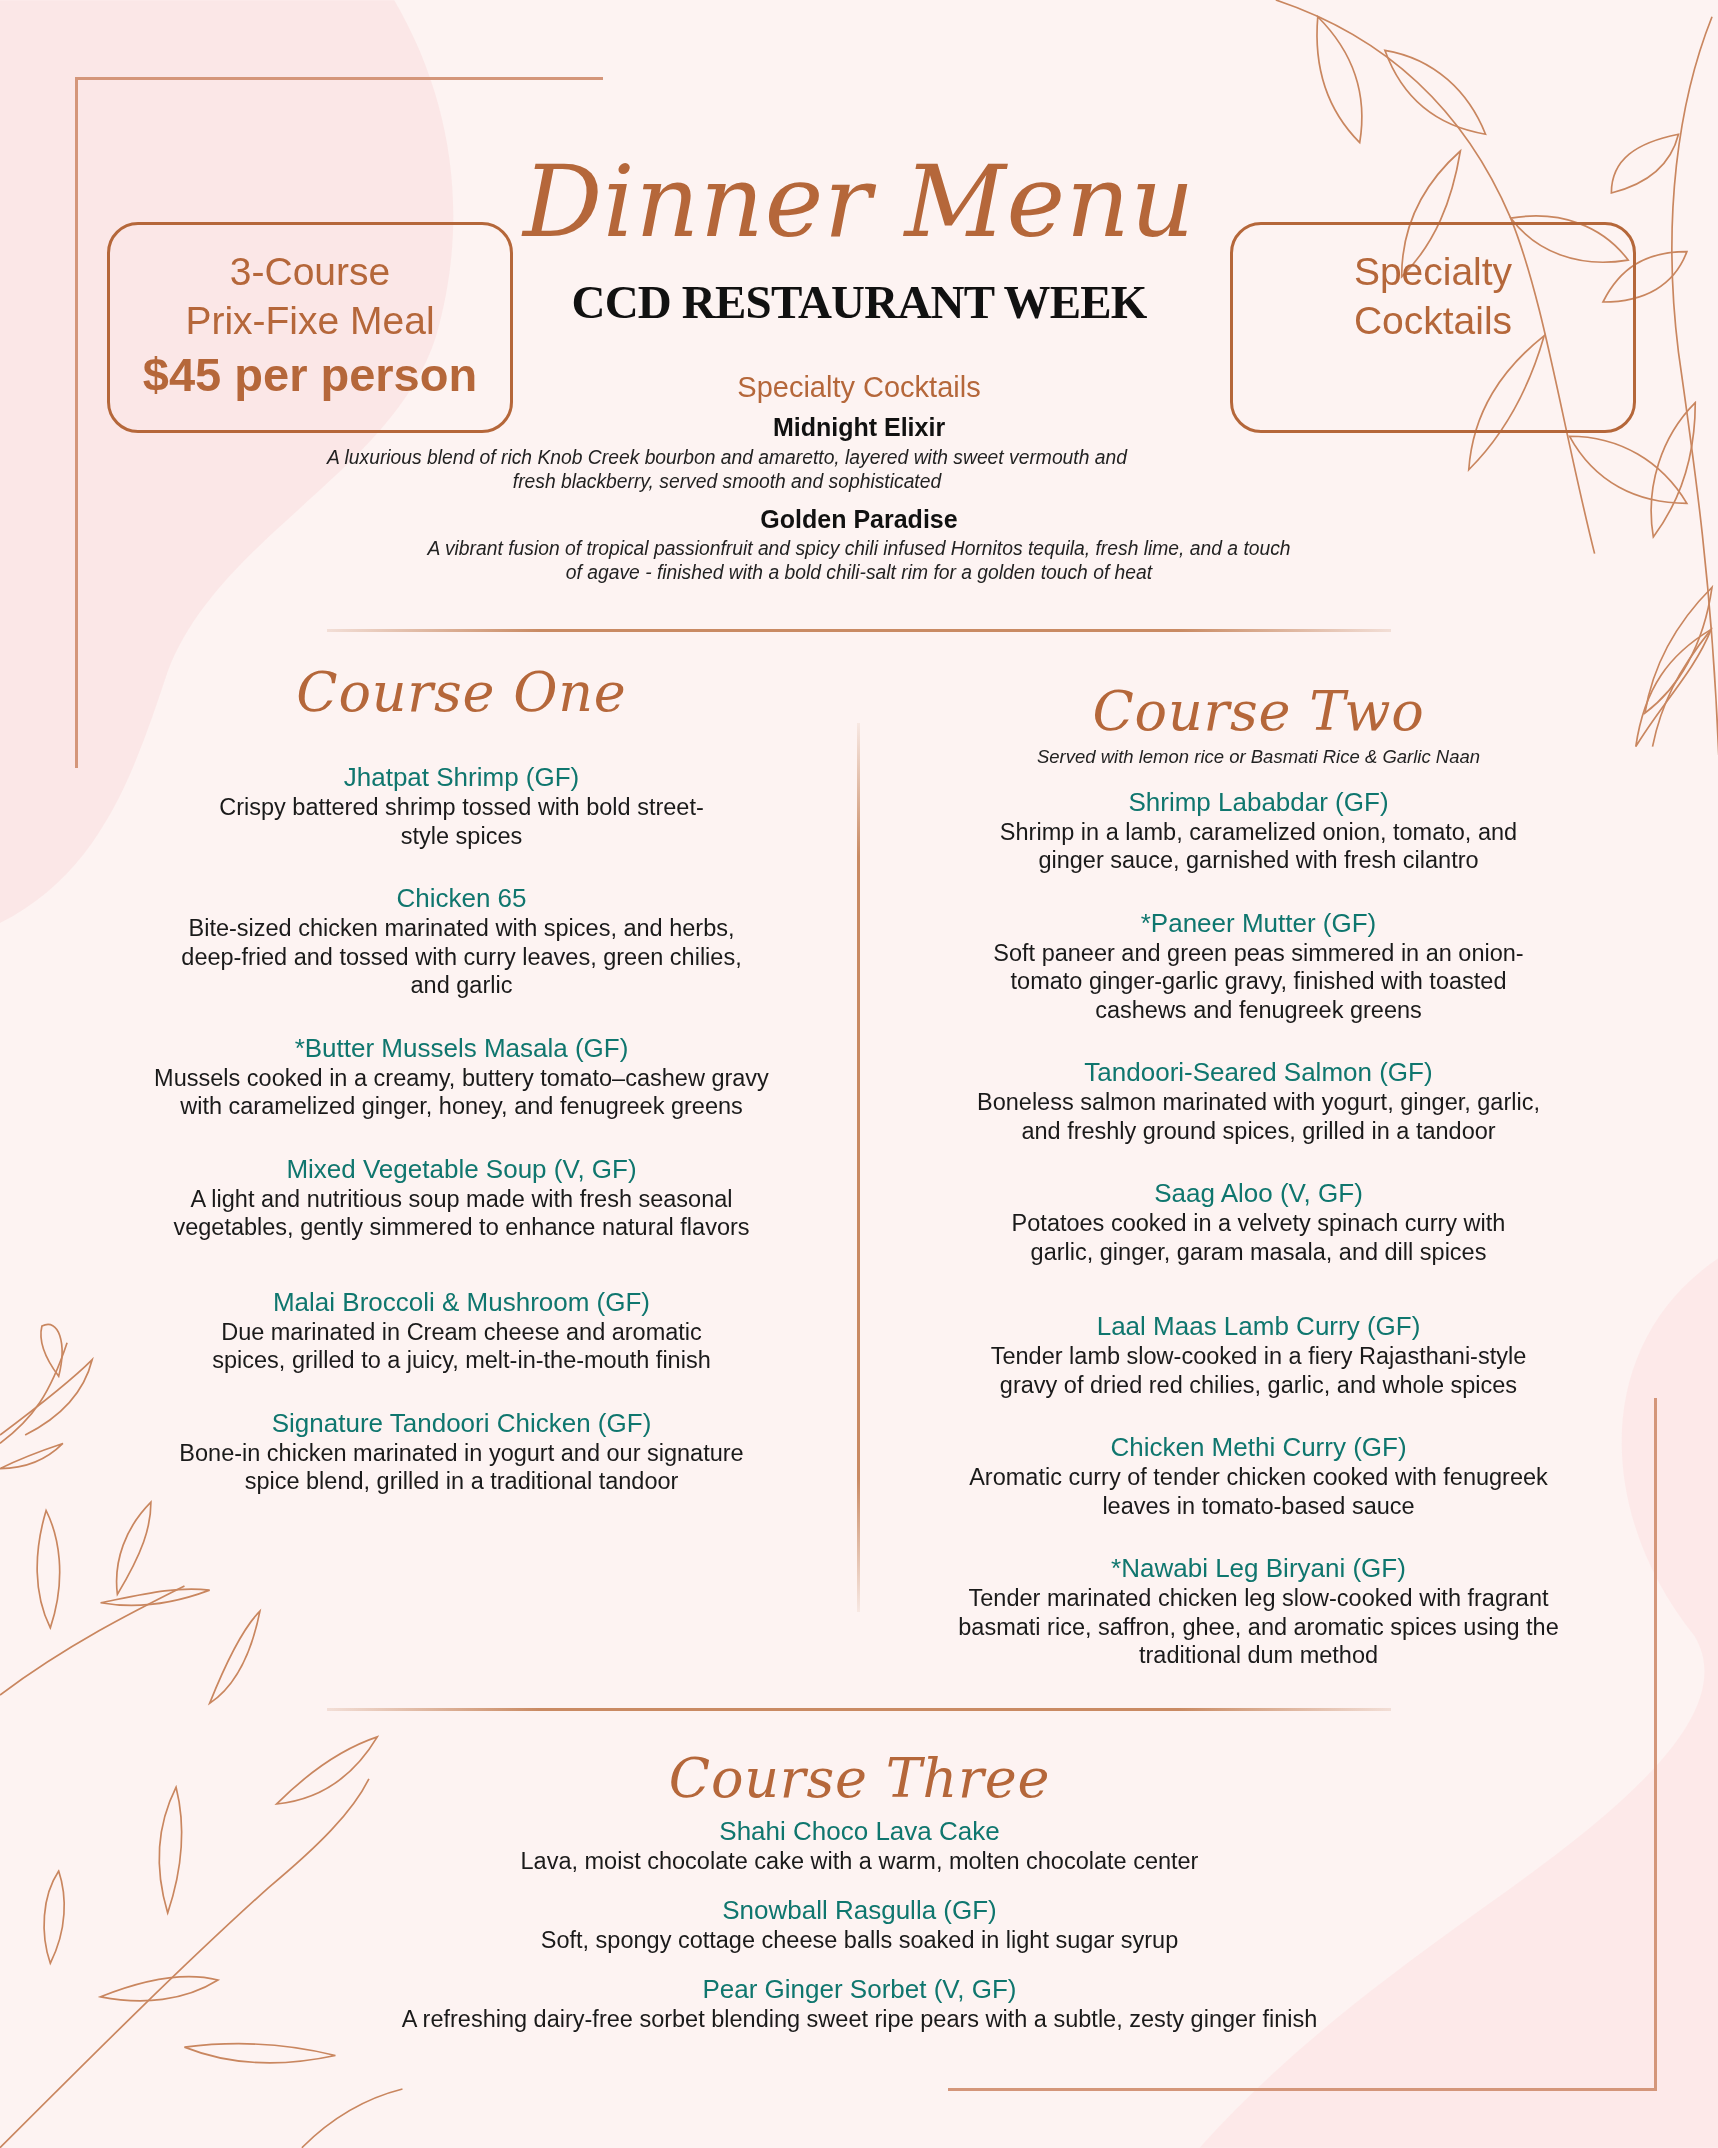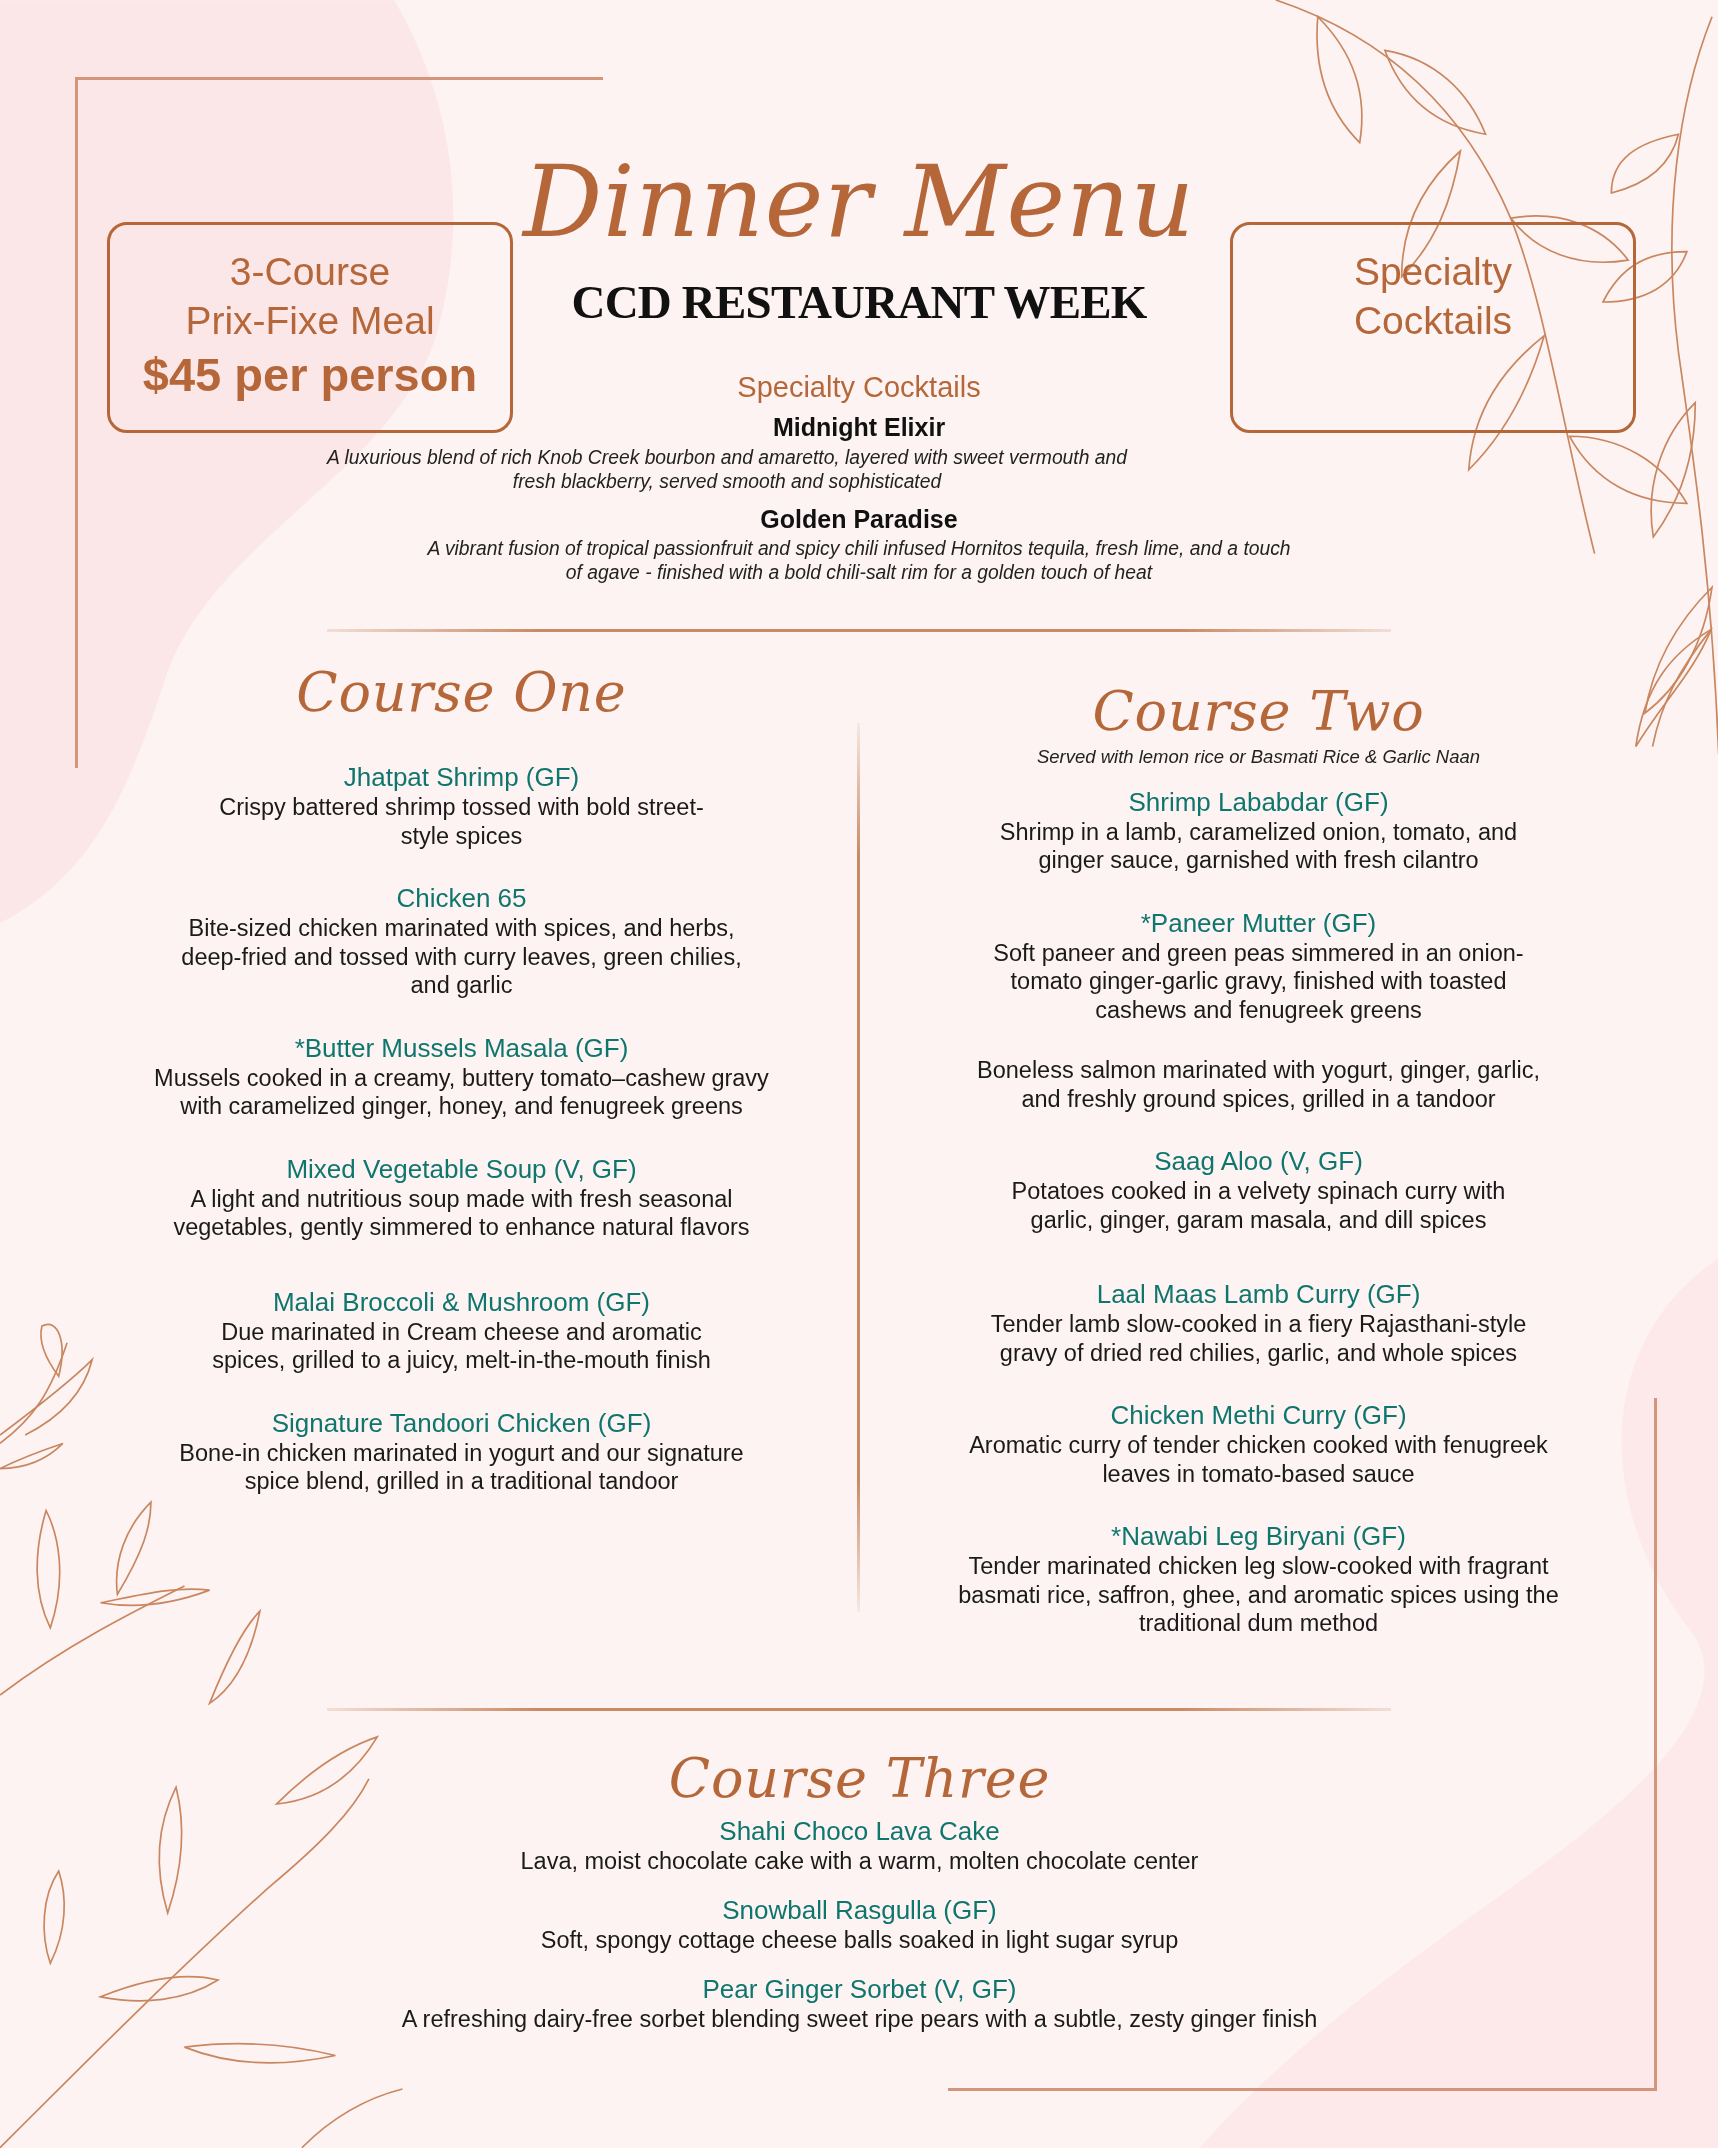--- a/index.html
+++ b/index.html
@@ -35,21 +35,21 @@
     font-family: Liberation Serif, serif;
     font-weight: bold;
     font-size: 47px;
     line-height: 54px;
     color: #111;
     letter-spacing: -0.8px;
   }
   .price-box {
     position: absolute;
     border: 3.4px solid #b5673a;
-    border-radius: 20px;
+    border-radius: 31px;
     color: #b5673a;
     text-align: center;
     font-family: "Liberation Sans", sans-serif;
   }
   .price-box .line { display: block; font-size: 39px; line-height: 49px; }
   .price-box .price { display: block; font-size: 47px; line-height: 59px; font-weight: bold; }
 
   .cocktail-heading {
     left: 0; width: 1718px; top: 369px;
     font-family: "Liberation Sans", sans-serif;
@@ -224,20 +224,21 @@
   </div>
 
   <div class="dish" style="margin-bottom:32px;">
     <span class="dish-name">*Paneer Mutter (GF)</span>
     <span class="dish-desc">Soft paneer and green peas simmered in an onion-</span>
     <span class="dish-desc">tomato ginger-garlic gravy, finished with toasted</span>
     <span class="dish-desc">cashews and fenugreek greens</span>
   </div>
 
   <div class="dish" style="margin-bottom:32px;">
+    <span class="dish-name">Tandoori-Seared Salmon (GF)</span>
     <span class="dish-desc">Boneless salmon marinated with yogurt, ginger, garlic,</span>
     <span class="dish-desc">and freshly ground spices, grilled in a tandoor</span>
   </div>
 
   <div class="dish" style="margin-bottom:44px;">
     <span class="dish-name">Saag Aloo (V, GF)</span>
     <span class="dish-desc">Potatoes cooked in a velvety spinach curry with</span>
     <span class="dish-desc">garlic, ginger, garam masala, and dill spices</span>
   </div>
 

